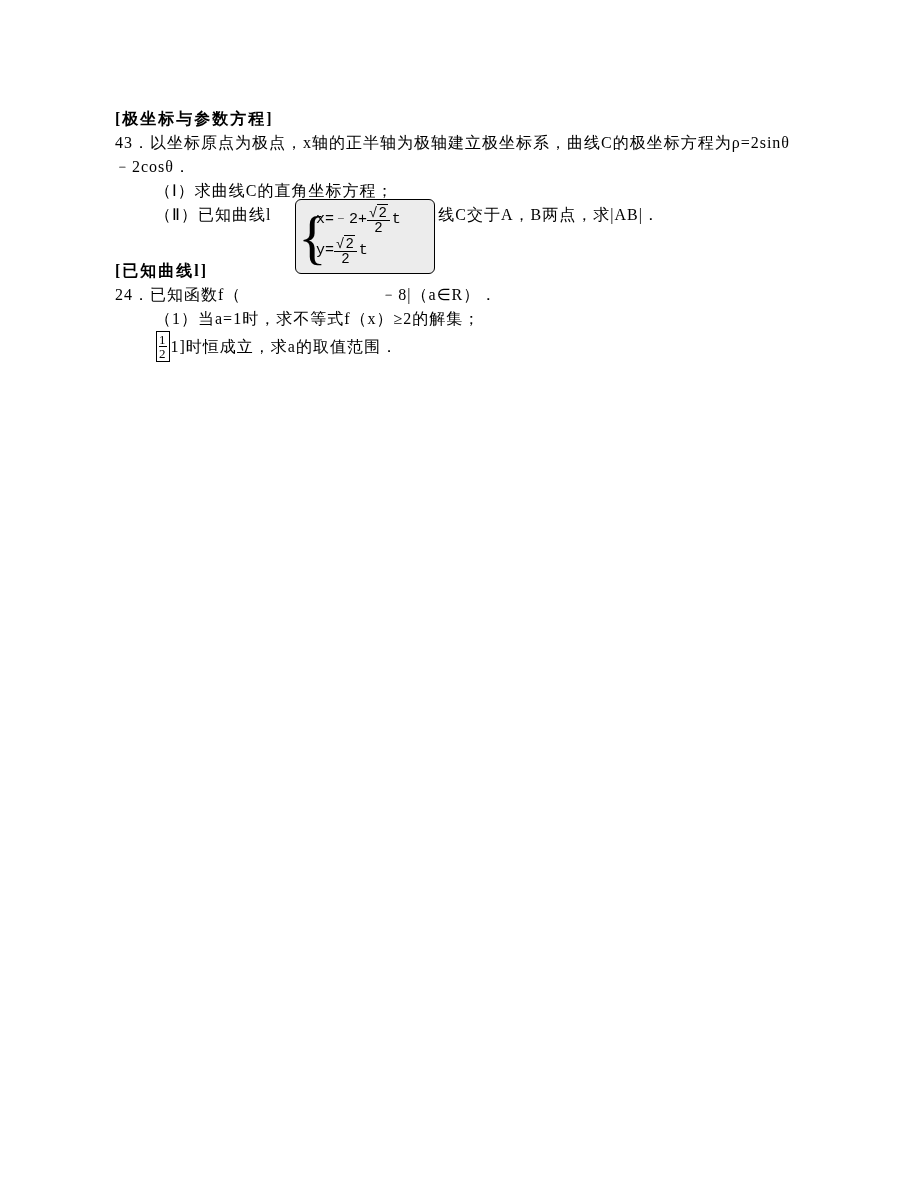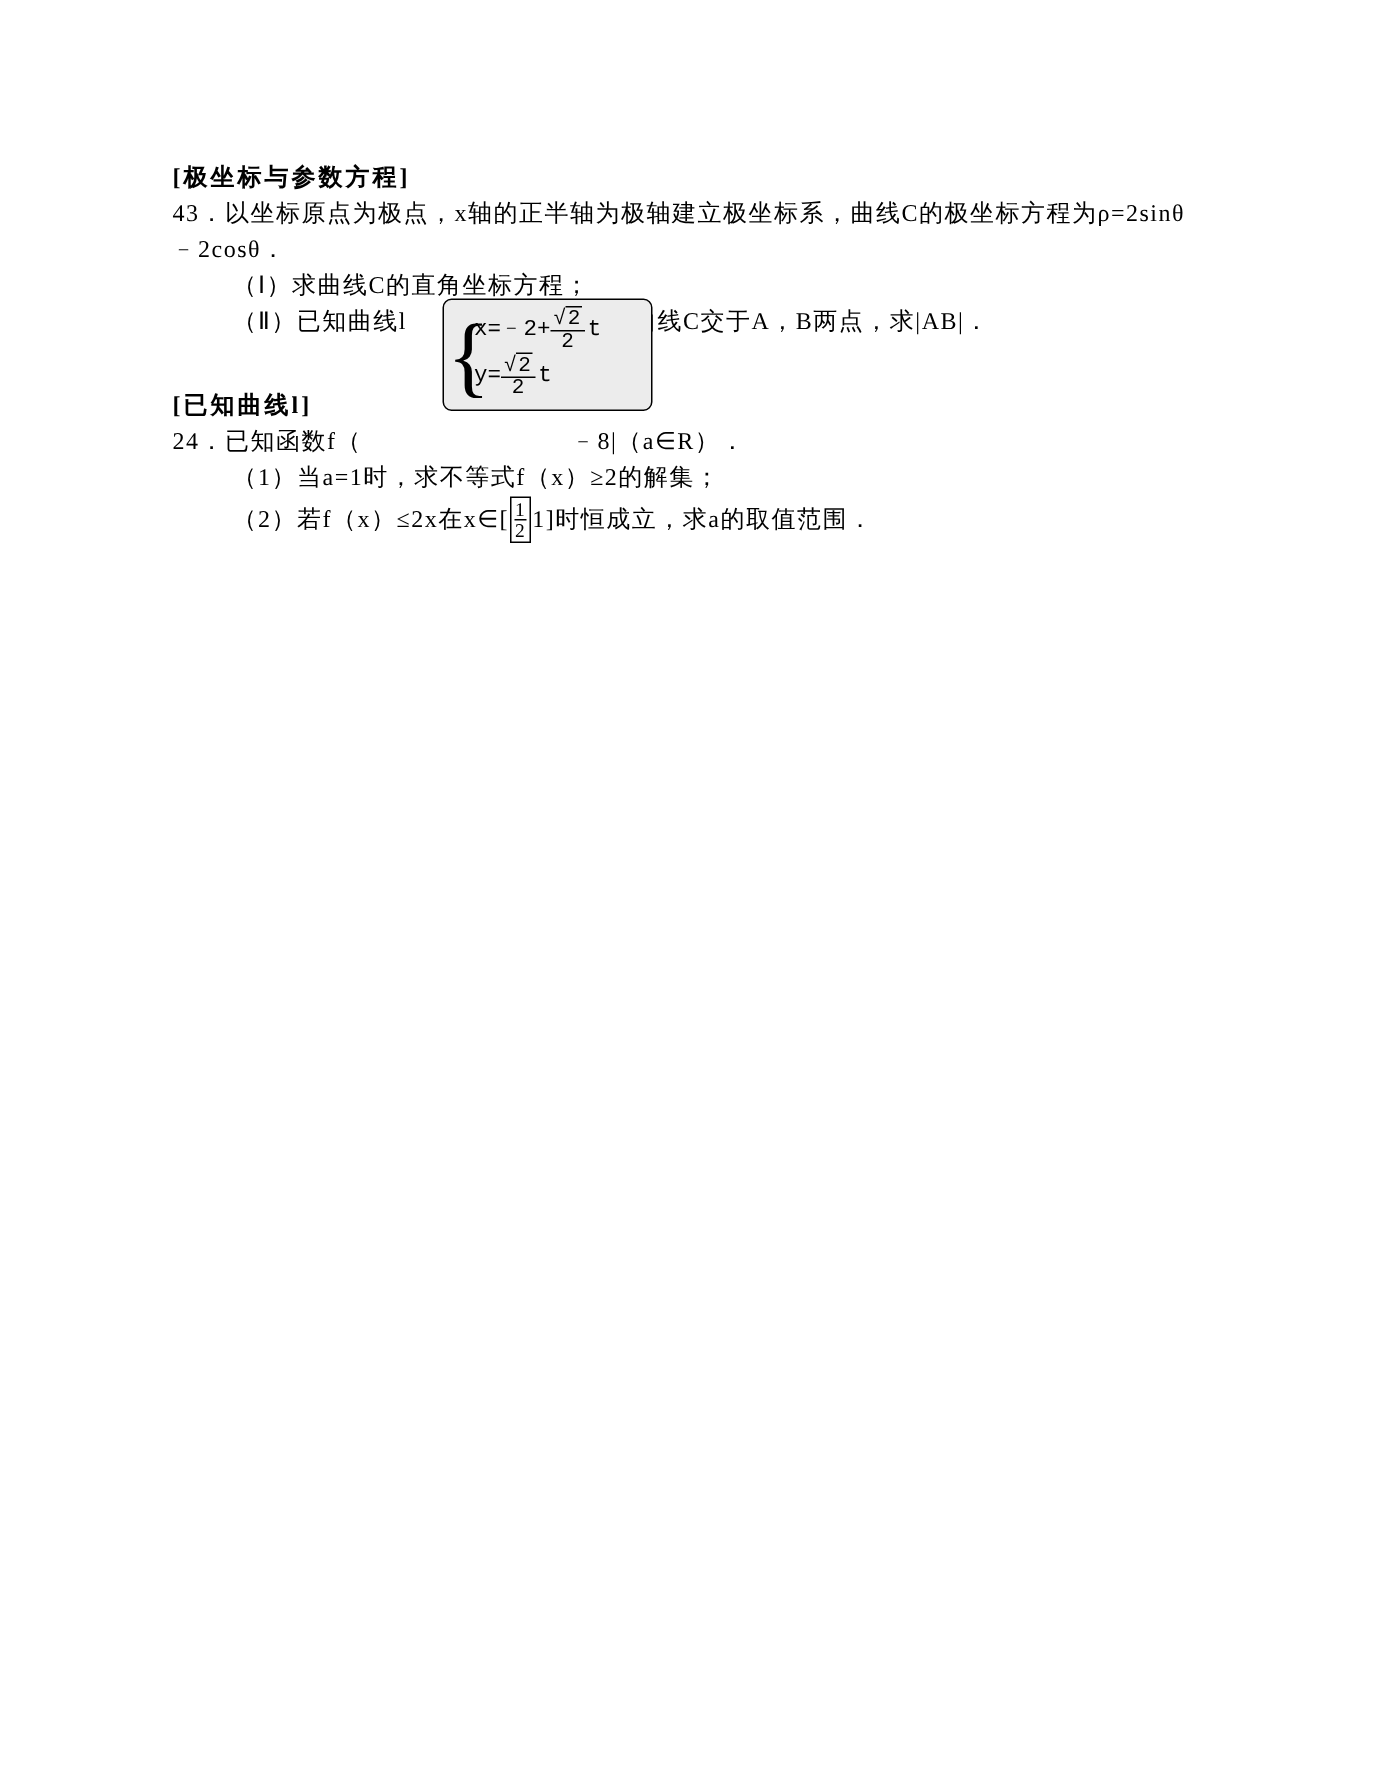--- a/index.html
+++ b/index.html
@@ -157,19 +157,18 @@
 
 <div class="section-header">[已知曲线l]</div>
 
 <div class="line" style="position:relative;">
   <span>24．</span><span>已知函数f（</span><span style="display:inline-block; width:140px;"></span><span>﹣8|（a∈R）．</span>
 </div>
 
 <div class="line indent">（1）当a=1时，求不等式f（x）≥2的解集；</div>
 
 <div class="line indent row">
-  <span>（2）若f（x）≤2x在x∈[</span>
   <span class="small-frac-box">
     <span class="n">1</span>
     <span class="d">2</span>
   </span>
   <span> 1]时恒成立，求a的取值范围．</span>
 </div>
 
 </body></html>

